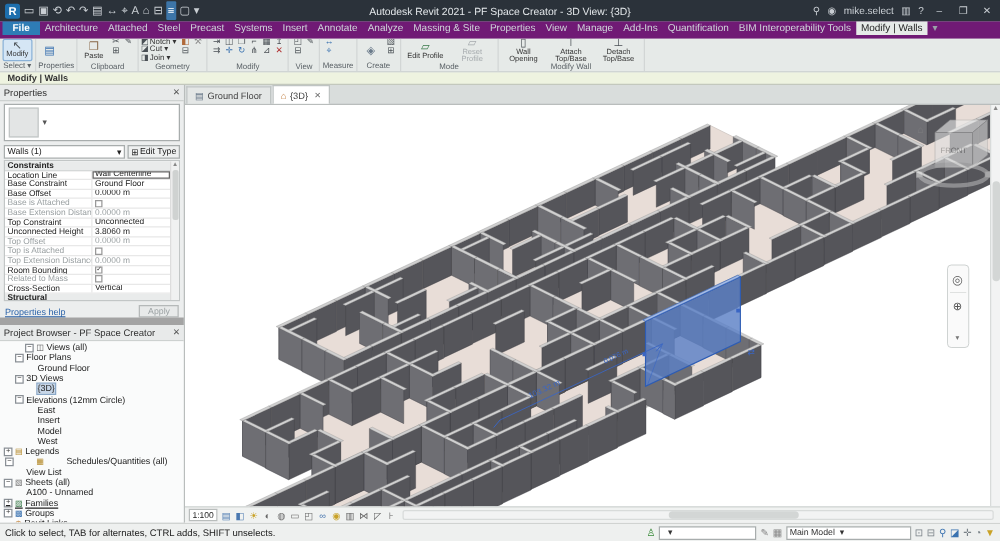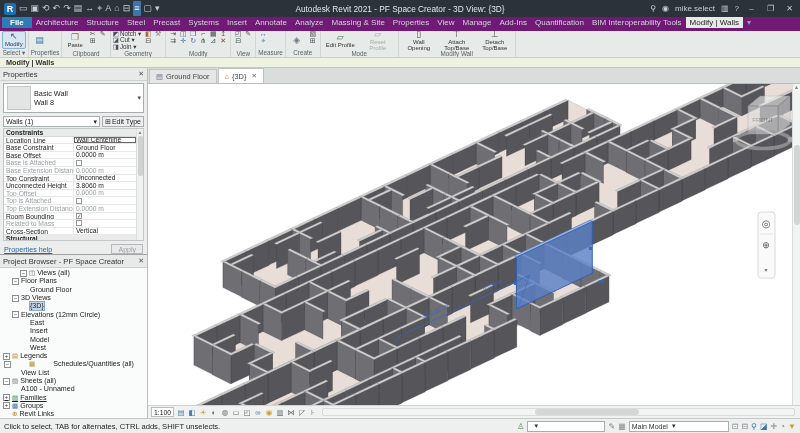--- a/index.html
+++ b/index.html
@@ -58,21 +58,21 @@
 .prow.hdr{background:#e9ebeb;font-weight:bold;border-bottom:1px solid #d5d8d8}
 .prow.hdr .pname{width:auto;border-right:none}
 .gray{color:#9aa0a2}
 .pval.boxed{outline:1px solid #666;outline-offset:-1px}
 .chk{width:6px;height:6px;border:1px solid #999;display:inline-block;font-size:5.5px;line-height:5px;text-align:center;color:#333;background:#fff}
 .pscroll{position:absolute;right:0;top:0;bottom:0;width:7px;background:#f0f1f1;border-left:1px solid #ddd;font-size:5px;color:#888;text-align:center}
 .pthumb{width:5px;height:40px;background:#cfd2d1;margin:1px auto;border-radius:2px}
 .help-row{height:13px;display:flex;align-items:flex-end;padding:0 4px;font-size:7.2px}
 .link{color:#2a62a8;text-decoration:underline}
 .apply{margin-left:auto;border:1px solid #b5b9b9;background:#e8eaea;color:#9aa0a2;padding:0 6px;height:10px;line-height:9px;font-size:7px}
-#browser{flex:1;display:flex;flex-direction:column;overflow:hidden;border-top:1px solid #a3a3a3}
+#browser{flex:1;display:flex;flex-direction:column;overflow:hidden;border-top:6px solid #a3a3a3}
 #tree{flex:1;background:#fafbfb;overflow:hidden;padding-top:1px}
 .titem{display:flex;align-items:center;height:8.3px;font-size:7.1px;white-space:nowrap}
 .exp{width:7px;height:7px;border:1px solid #8a9096;background:#fff;font-size:6px;line-height:5.5px;text-align:center;margin-right:2px;flex:none;color:#333}
 .noexp{width:9px;flex:none}
 .tglyph{font-size:6.5px;margin-right:2px}
 .tlbl.sel{background:#c7d6e8;outline:1px solid #8aa8c8}
 
 #canvas{flex:1;display:flex;flex-direction:column;position:relative;background:#fff;min-width:0}
 #viewtabs{height:16px;background:#d9dddc;display:flex;align-items:flex-end;padding-left:1px;gap:1px;border-bottom:1px solid #b9bdbc}
 .vtab{height:14px;display:flex;align-items:center;gap:3px;padding:0 6px;font-size:7.4px;background:#e4e7e6;border:1px solid #bfc4c3;border-bottom:none;color:#444}
@@ -124,21 +124,21 @@
     <span>?</span>
     <span class="winbtn">–</span>
     <span class="winbtn">❐</span>
     <span class="winbtn">✕</span>
   </div>
 </div>
 
 <div id="tabrow">
     <span class="rtab file">File</span>
     <span class="rtab">Architecture</span>
-    <span class="rtab">Structure</span>
+    <span class="rtab">Attached</span>
     <span class="rtab">Steel</span>
     <span class="rtab">Precast</span>
     <span class="rtab">Systems</span>
     <span class="rtab">Insert</span>
     <span class="rtab">Annotate</span>
     <span class="rtab">Analyze</span>
     <span class="rtab">Massing &amp; Site</span>
     <span class="rtab">Properties</span>
     <span class="rtab">View</span>
     <span class="rtab">Manage</span>
@@ -293,24 +293,20 @@
 
 <div id="main">
   <div id="left">
     <div id="props">
       <div class="panel-h">
         <span>Properties</span>
         <span class="x">✕</span>
       </div>
       <div class="typebox">
         <span class="thumb"></span>
-        <span class="tsel">
-          <div>Basic Wall</div>
-          <div>Wall 8</div>
-        </span>
         <span class="tarr">▾</span>
       </div>
       <div class="filter-row">
         <span class="fsel">
           <span>Walls (1)</span>
           <span>▾</span>
         </span>
         <span class="etbtn">
           <span>⊞</span>
           <span>Edit Type</span>

